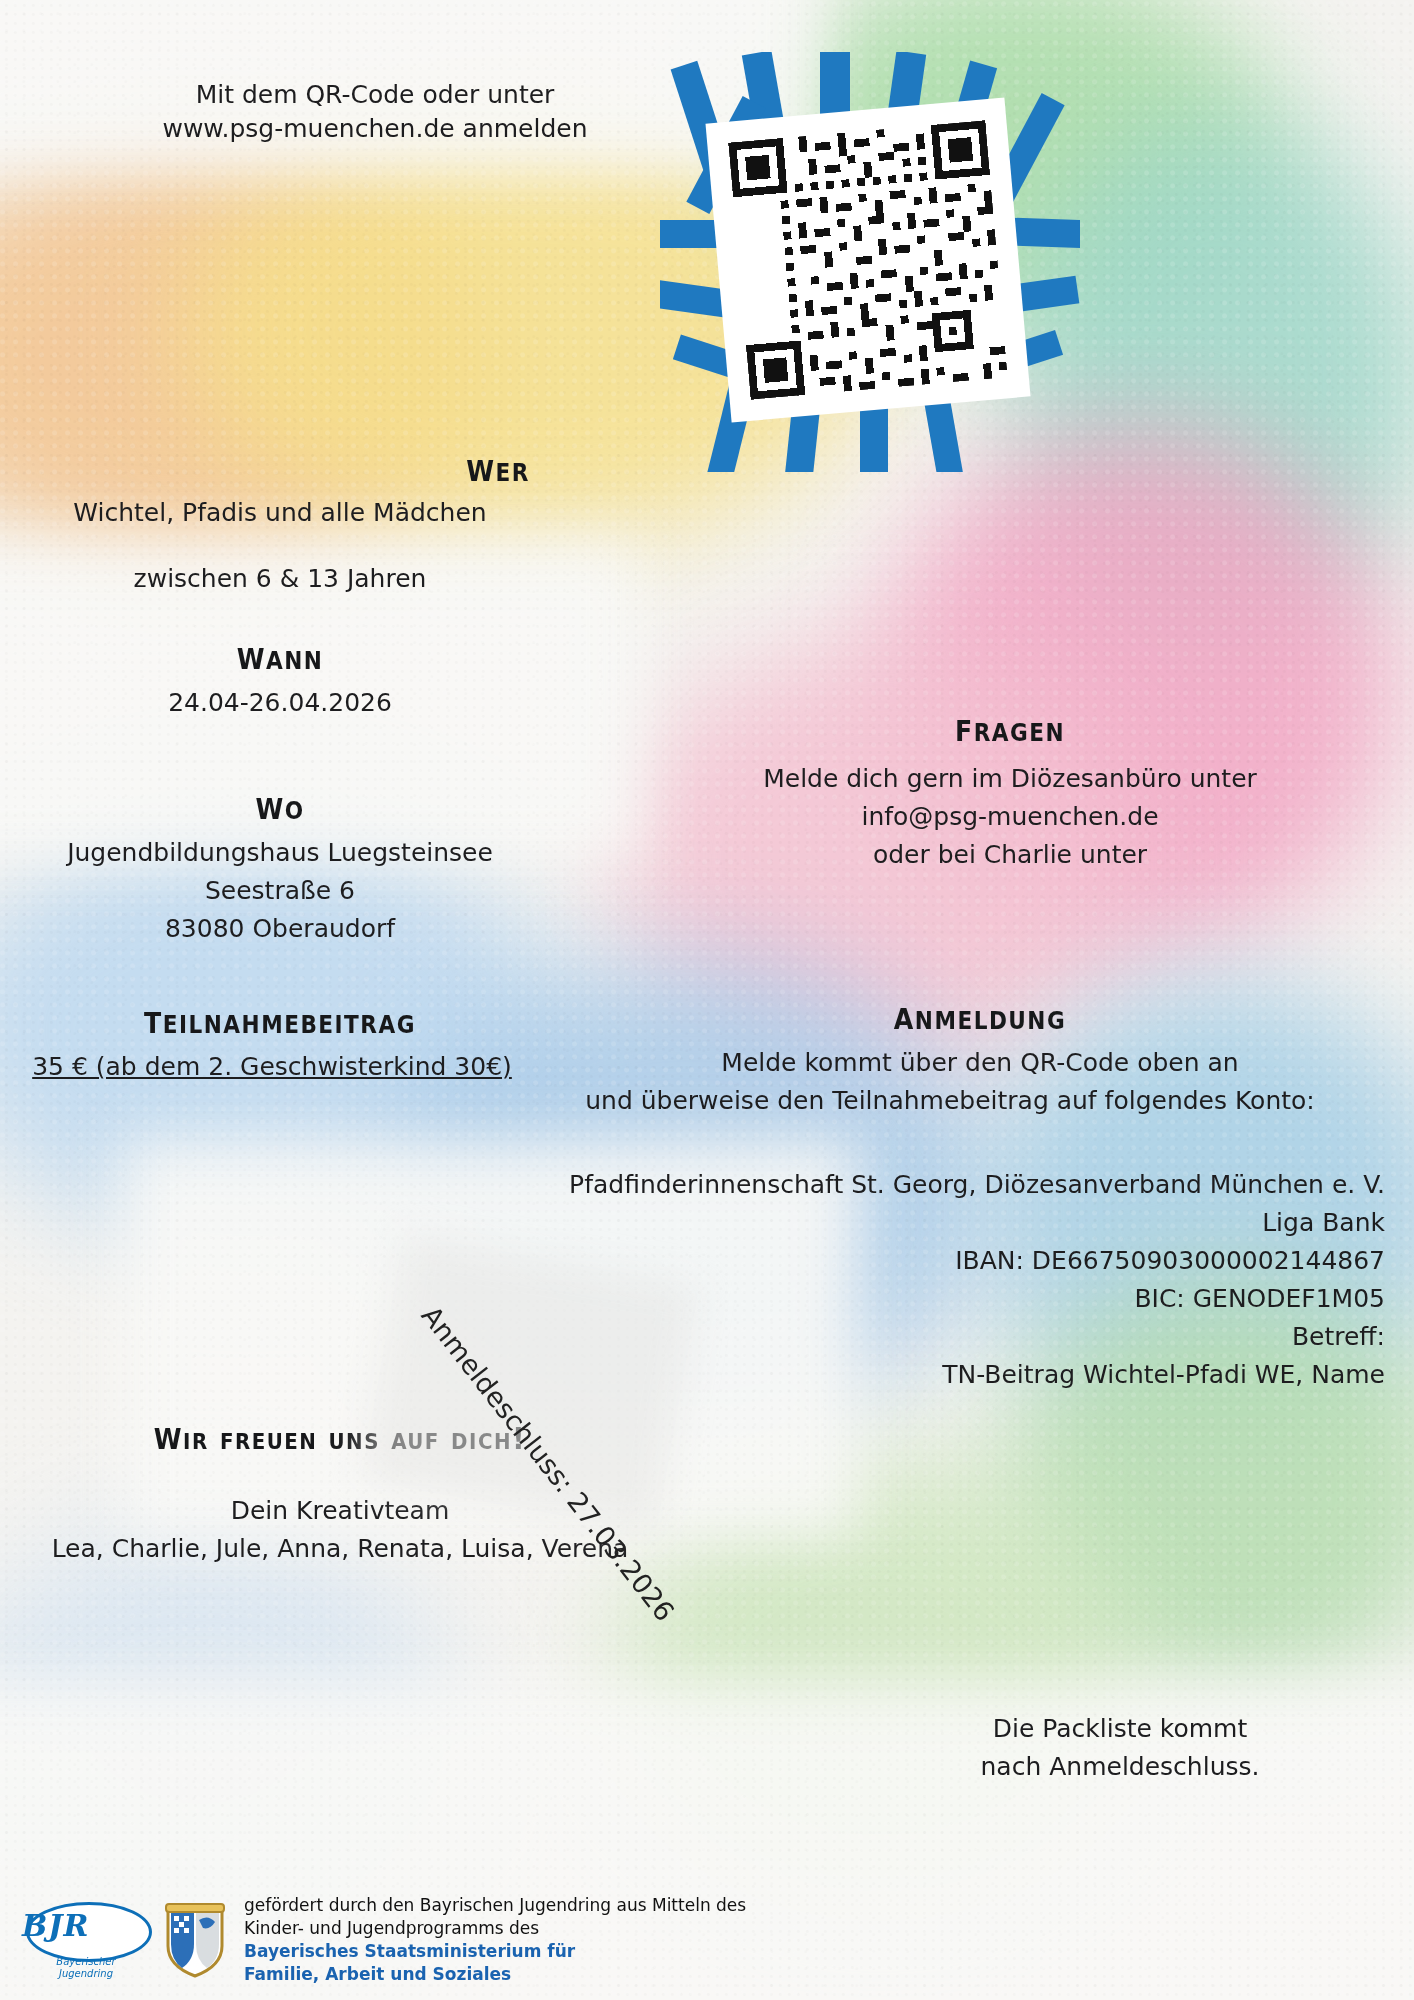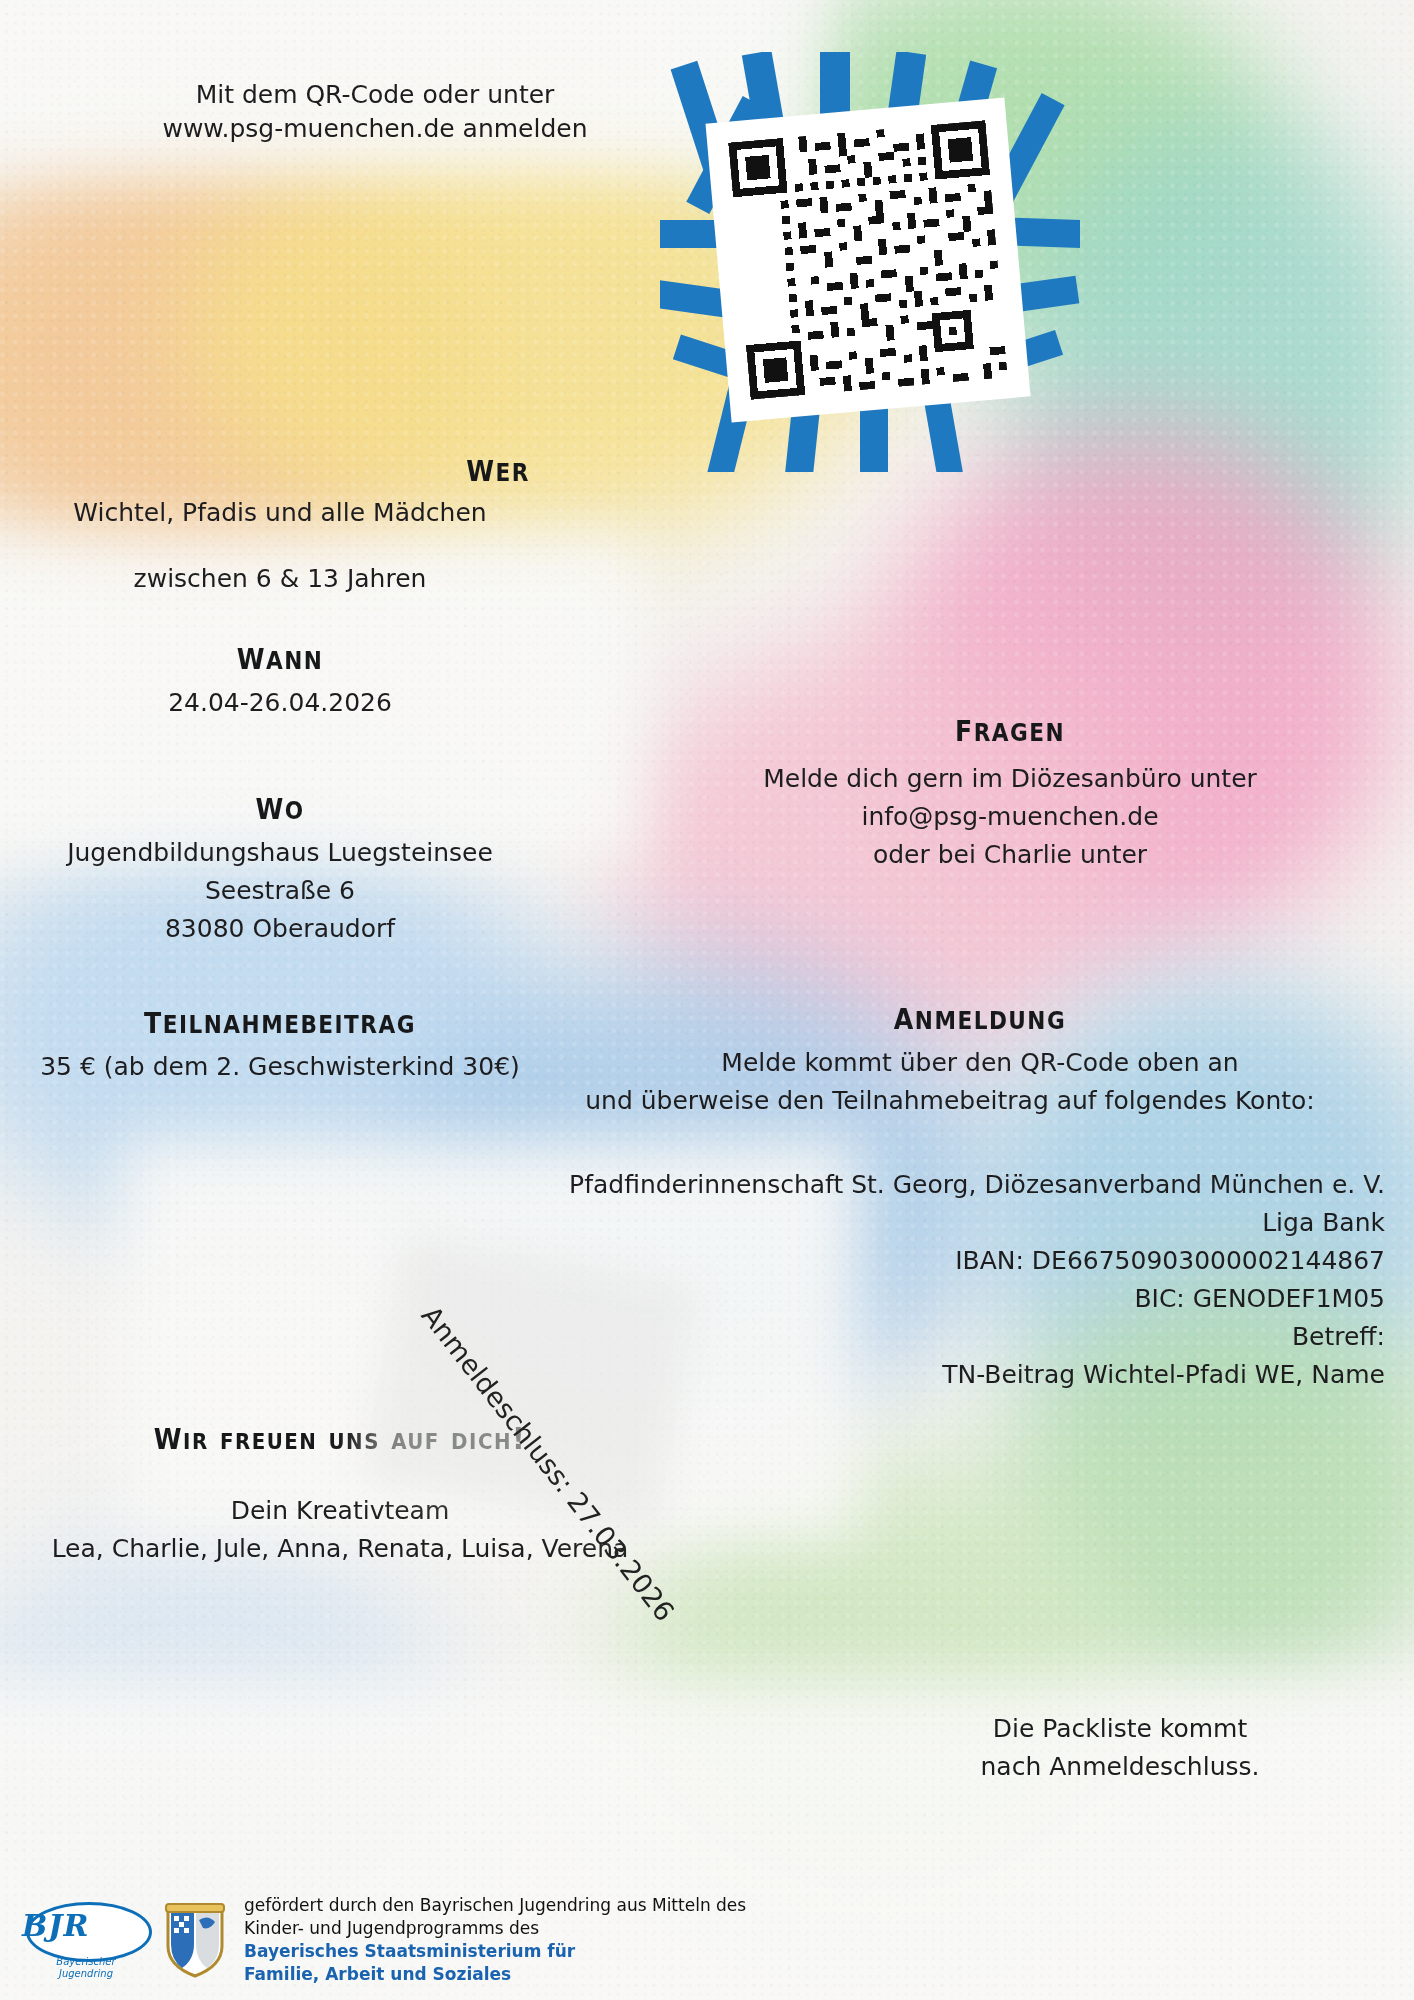--- a/index.html
+++ b/index.html
@@ -399,21 +399,21 @@
 
   <div class="tx center heading" style="left:30px; top:628px; width:500px;">Wann</div>
   <div class="tx center body" style="left:30px; top:686px; width:500px;">24.04-26.04.2026</div>
 
   <div class="tx center heading" style="left:30px; top:778px; width:500px;">Wo</div>
   <div class="tx center body" style="left:30px; top:836px; width:500px;">Jugendbildungshaus Luegsteinsee</div>
   <div class="tx center body" style="left:30px; top:874px; width:500px;">Seestraße 6</div>
   <div class="tx center body" style="left:30px; top:912px; width:500px;">83080 Oberaudorf</div>
 
   <div class="tx center heading" style="left:20px; top:992px; width:520px;">Teilnahmebeitrag</div>
-  <div class="tx center body" style="left:20px; top:1050px; width:520px;">35 € (ab dem 2. Geschwisterkind 30€)</div>
+  <div class="tx center body" style="left:12px; top:1050px; width:520px;text-decoration:underline;">35 € (ab dem 2. Geschwisterkind 30€)</div>
 
   <div class="tx center heading" style="left:640px; top:700px; width:740px;">Fragen</div>
   <div class="tx center body" style="left:640px; top:762px; width:740px;">Melde dich gern im Diözesanbüro unter</div>
   <div class="tx center body" style="left:640px; top:800px; width:740px;">info@psg-muenchen.de</div>
   <div class="tx center body" style="left:640px; top:838px; width:740px;">oder bei Charlie unter</div>
 
   <div class="tx center heading" style="left:560px; top:988px; width:840px;">Anmeldung</div>
   <div class="tx center body" style="left:560px; top:1046px; width:840px;">Melde kommt über den QR-Code oben an</div>
   <div class="tx center body" style="left:500px; top:1084px; width:900px;">und überweise den Teilnahmebeitrag auf folgendes Konto:</div>
 

